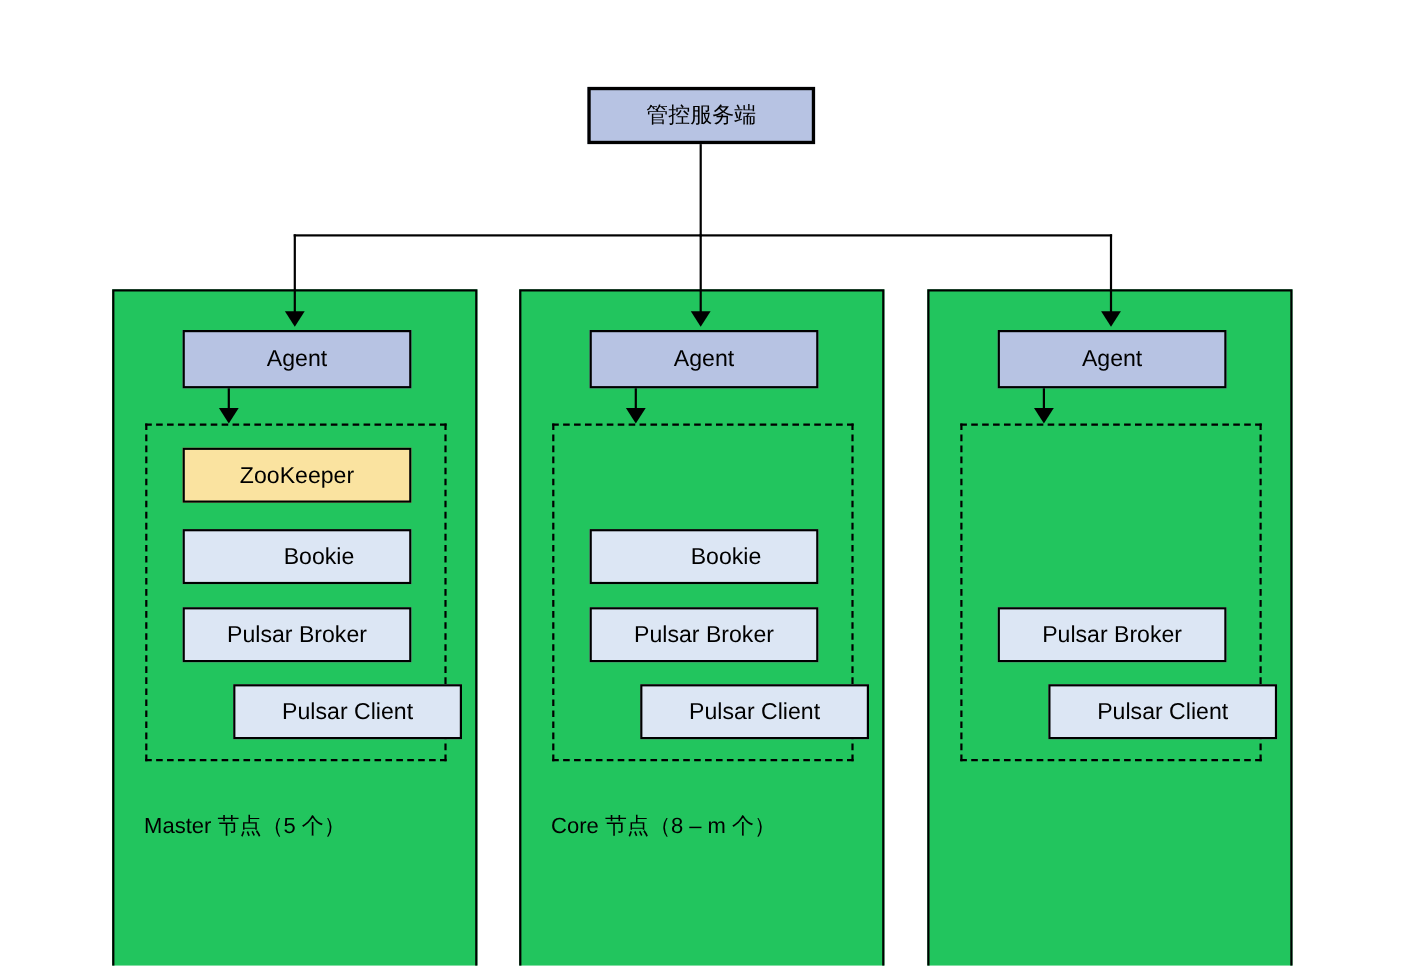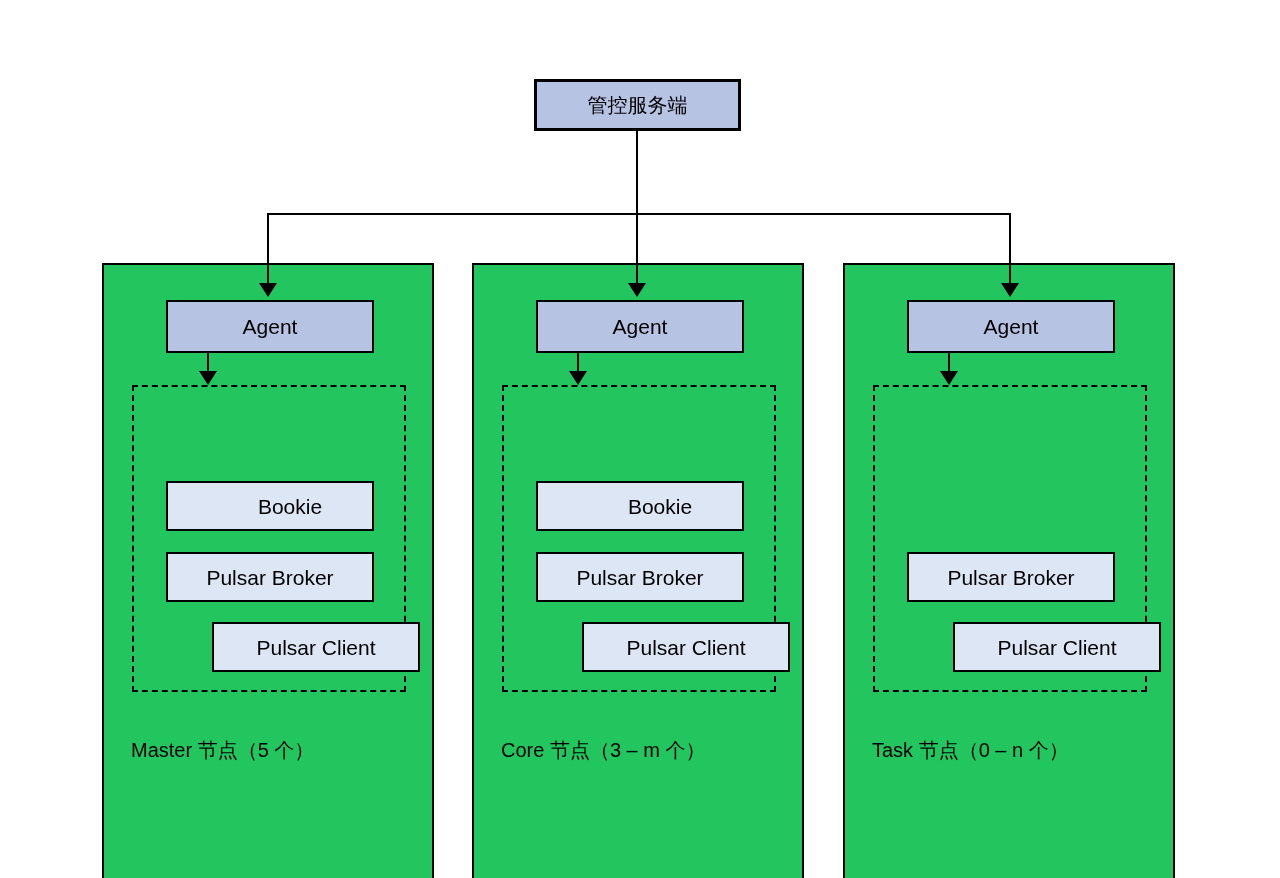--- a/index.html
+++ b/index.html
@@ -92,20 +92,23 @@
     <span>管控服务端</span>
   </div>
 
   <div class="column col-master">
     <div class="box agent-box">
       <span>Agent</span>
     </div>
     <div class="line agent-drop-line"></div>
     <div class="arrowhead agent-drop-head"></div>
     <div class="service-group"></div>
+    <div class="box service-box service-zookeeper slot-1">
+      <span>ZooKeeper</span>
+    </div>
     <div class="box service-box slot-2">
       <span>Bookie</span>
     </div>
     <div class="box service-box slot-3">
       <span>Pulsar Broker</span>
     </div>
     <div class="box service-box slot-4">
       <span>Pulsar Client</span>
     </div>
     <div class="caption">Master 节点（5 个）</div>
@@ -120,37 +123,36 @@
     <div class="service-group"></div>
     <div class="box service-box slot-2">
       <span>Bookie</span>
     </div>
     <div class="box service-box slot-3">
       <span>Pulsar Broker</span>
     </div>
     <div class="box service-box slot-4">
       <span>Pulsar Client</span>
     </div>
-    <div class="caption">Core 节点（3 – m 个）</div>
+    <div class="caption">Core 节点（8 – m 个）</div>
   </div>
 
   <div class="column col-task">
     <div class="box agent-box">
       <span>Agent</span>
     </div>
     <div class="line agent-drop-line"></div>
     <div class="arrowhead agent-drop-head"></div>
     <div class="service-group"></div>
     <div class="box service-box slot-3">
       <span>Pulsar Broker</span>
     </div>
     <div class="box service-box slot-4">
       <span>Pulsar Client</span>
     </div>
-    <div class="caption">Task 节点（0 – n 个）</div>
   </div>
 
   <div class="line" style="left:636px; top:131px; width:2px; height:84px;"></div>
   <div class="line" style="left:267px; top:213px; width:744px; height:2px;"></div>
 
   <div class="line" style="left:267px; top:213px; width:2px; height:71px;"></div>
   <div class="arrowhead" style="left:259px; top:283px;"></div>
 
   <div class="line" style="left:636px; top:213px; width:2px; height:71px;"></div>
   <div class="arrowhead" style="left:628px; top:283px;"></div>

